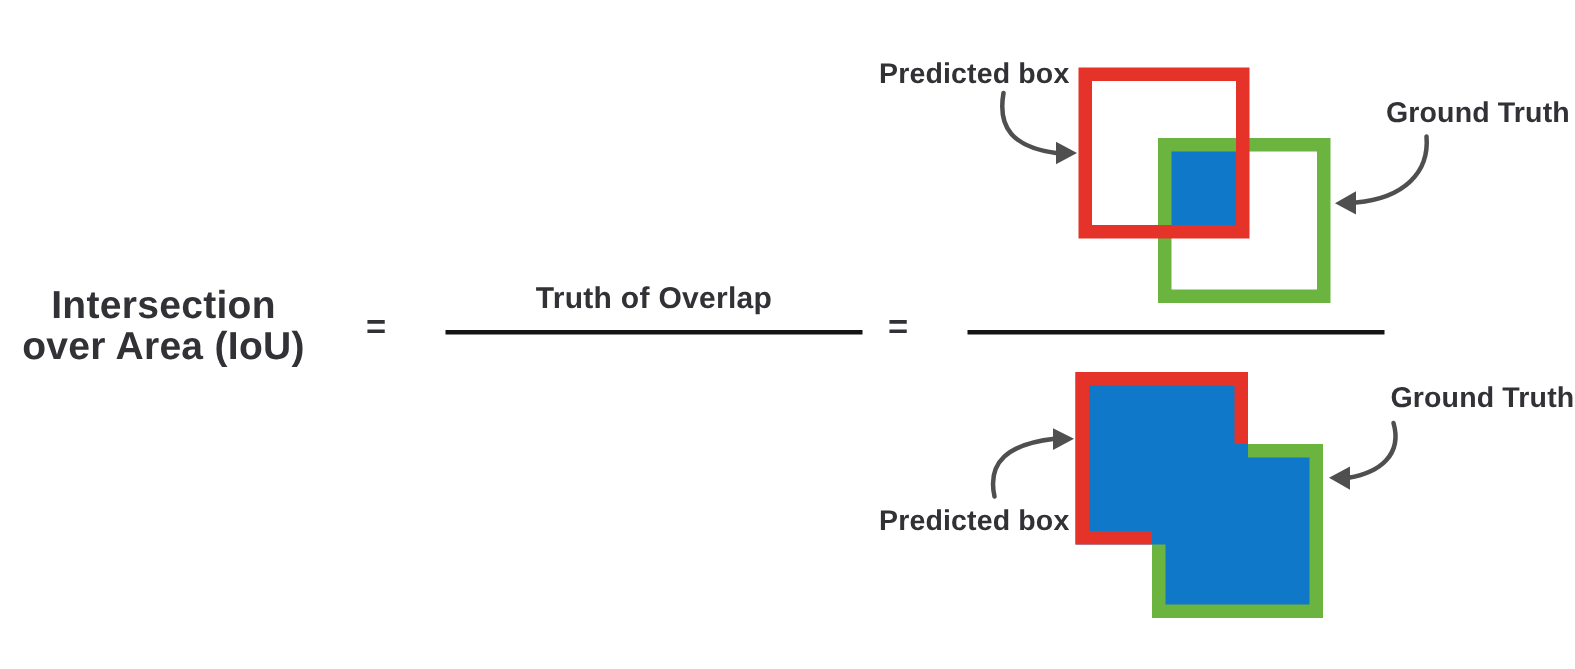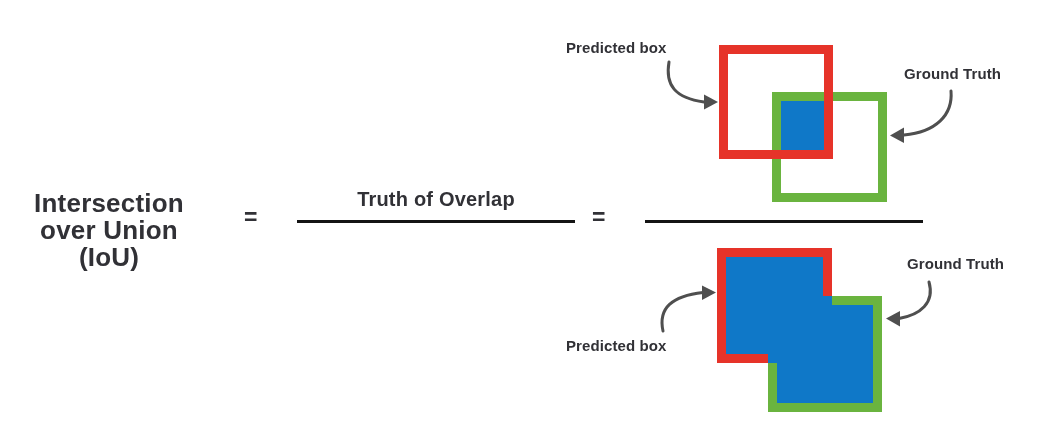--- a/index.html
+++ b/index.html
@@ -56,25 +56,26 @@
   .top-red   { left: 719px; top: 45px;  width: 114px; height: 114px; z-index: 3; }
 
   
   .bot-red   { left: 717px; top: 248px; width: 115px; height: 115px; z-index: 1; }
   .bot-green { left: 768px; top: 296px; width: 114px; height: 116px; z-index: 2; }
   .bot-patch { position: absolute; left: 768px; top: 296px; width: 64px; height: 67px; z-index: 3; }
 
   
   .label {
     position: absolute;
-    font-size: 15px;
+    font-size: 19px;
     font-weight: 600;
     letter-spacing: 0.1px;
     z-index: 5;
     white-space: nowrap;
+    margin-left: 20px;
   }
   .lbl-top-pred { left: 566px; top: 39px; }
   .lbl-top-gt   { left: 904px; top: 65px; }
   .lbl-bot-gt   { left: 907px; top: 255px; }
   .lbl-bot-pred { left: 566px; top: 337px; }
 
   
   .arrows {
     position: absolute;
     left: 0; top: 0;
@@ -90,21 +91,21 @@
   }
   .arrows polygon { fill: var(--arrow, #4f4f4f); }
 </style>
 </head>
 <body>
 
 <div class="canvas">
 
   <div class="lhs">
     <div>Intersection</div>
-    <div>over Union (IoU)</div>
+    <div>over Area (IoU)</div>
   </div>
 
   <div class="eq eq1">=</div>
 
   <div class="frac-num">Truth of Overlap</div>
   <div class="bar mid-bar"></div>
 
   <div class="eq eq2">=</div>
 
   <div class="bar right-bar"></div>

